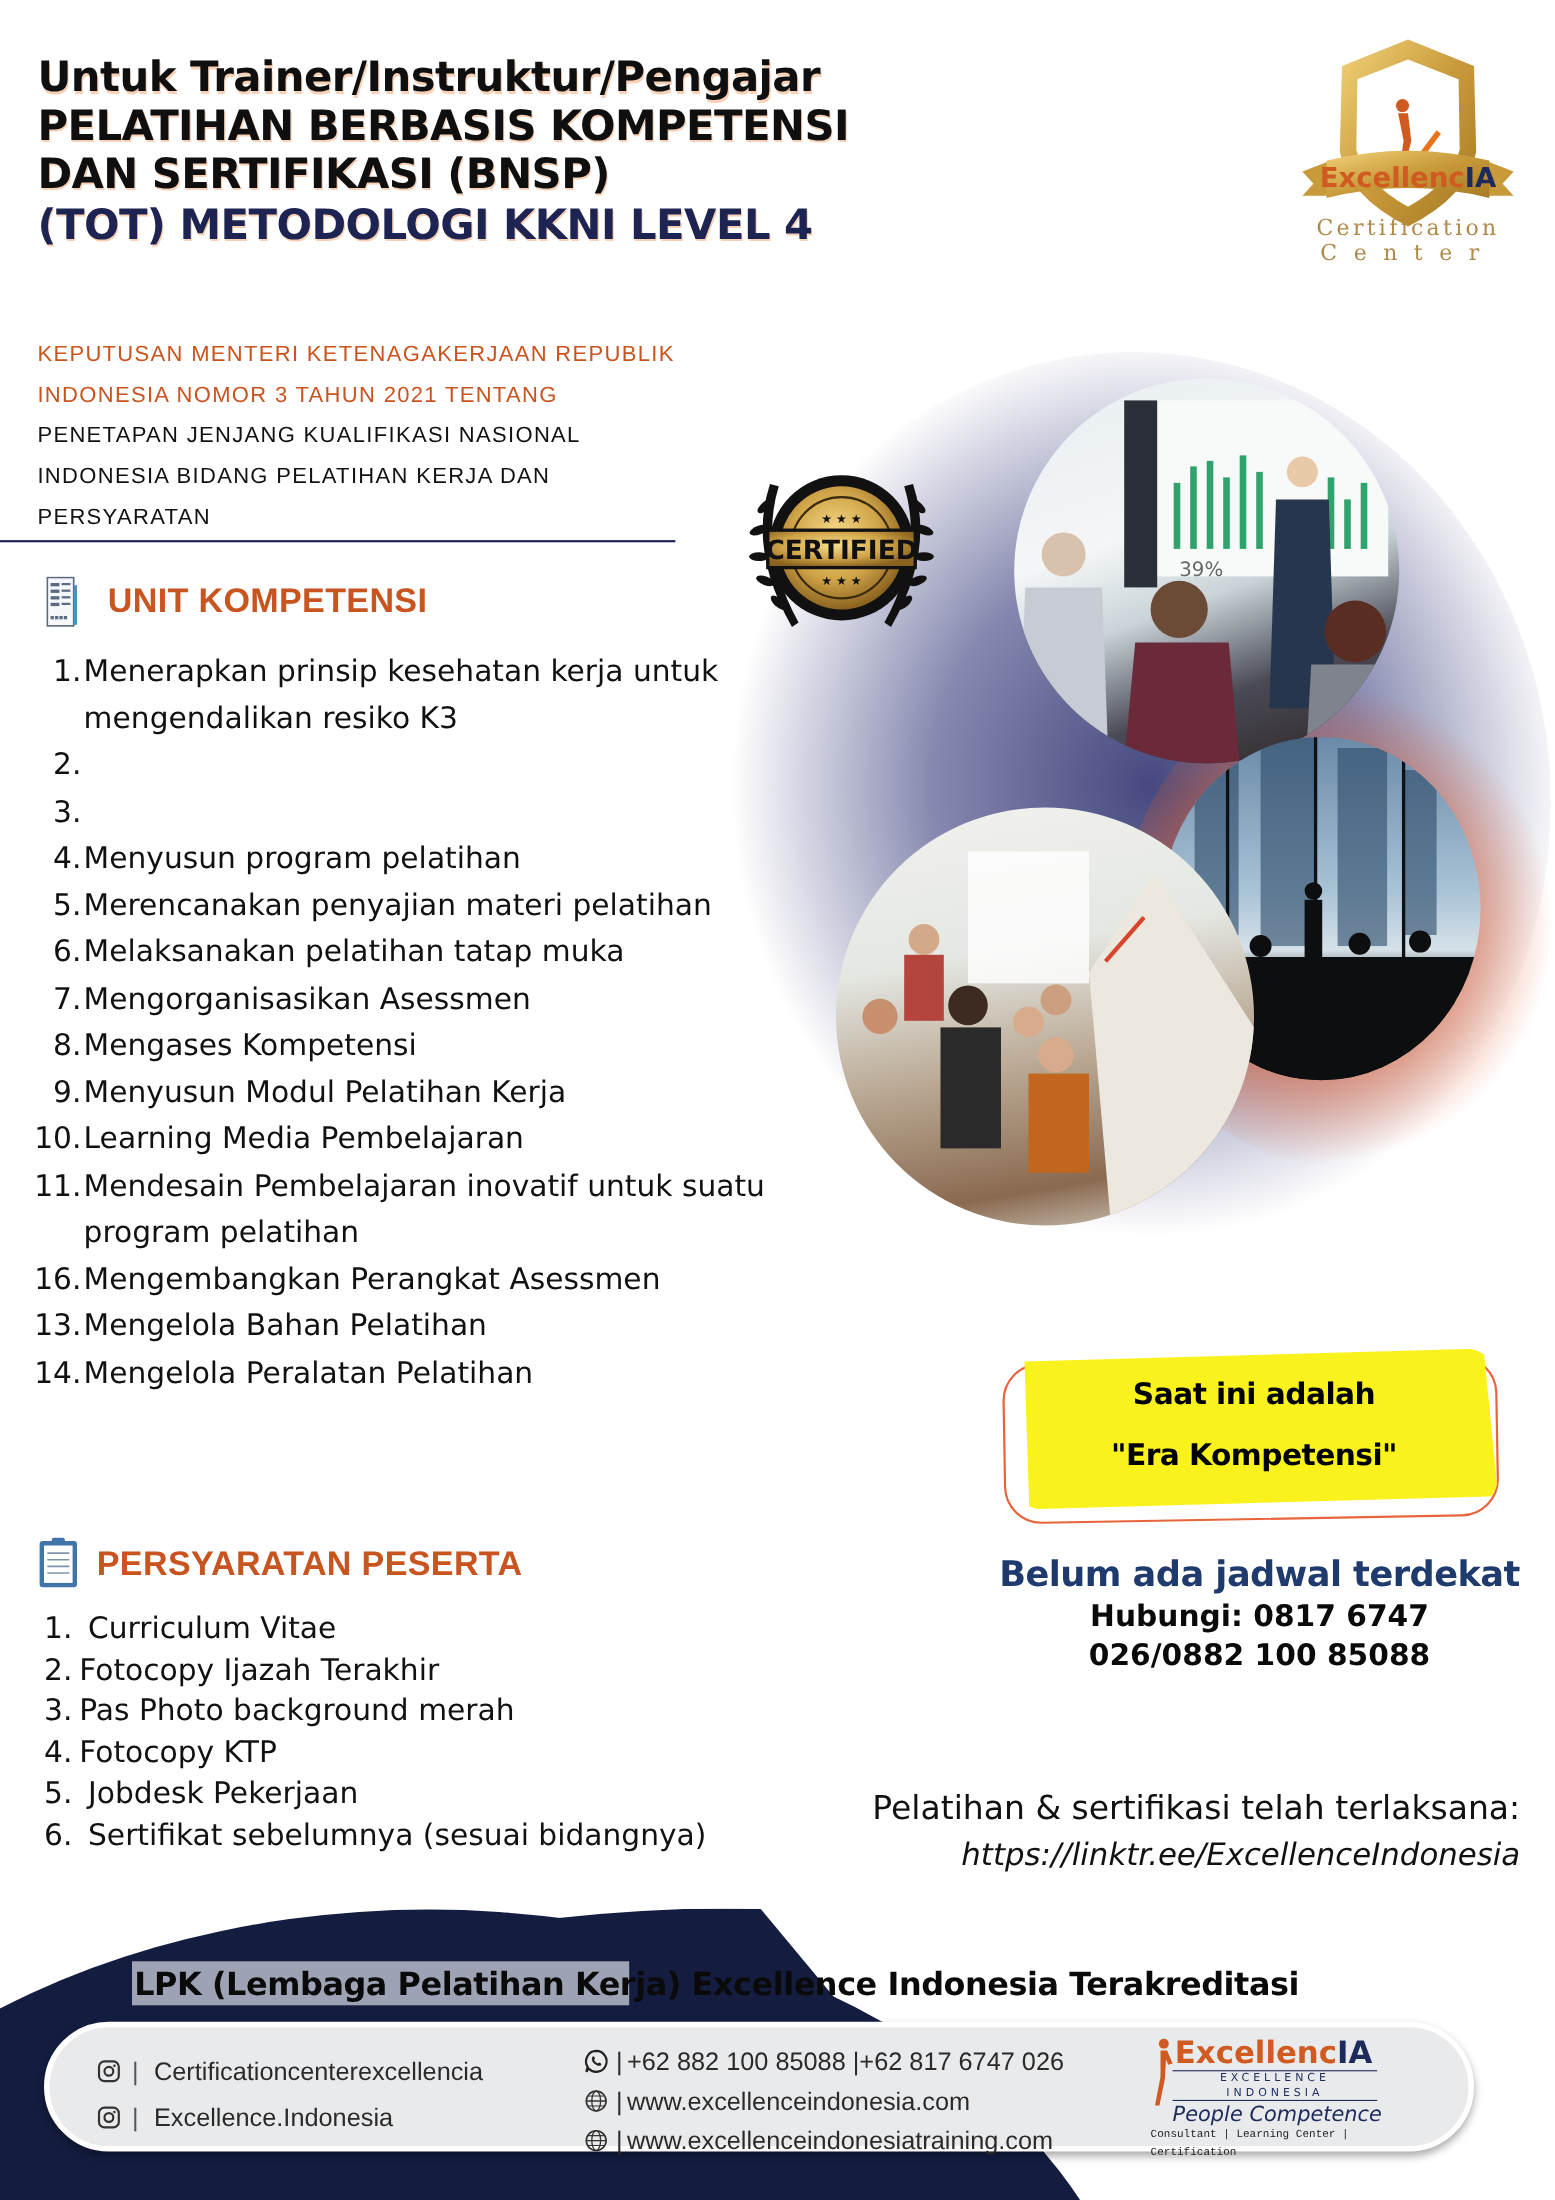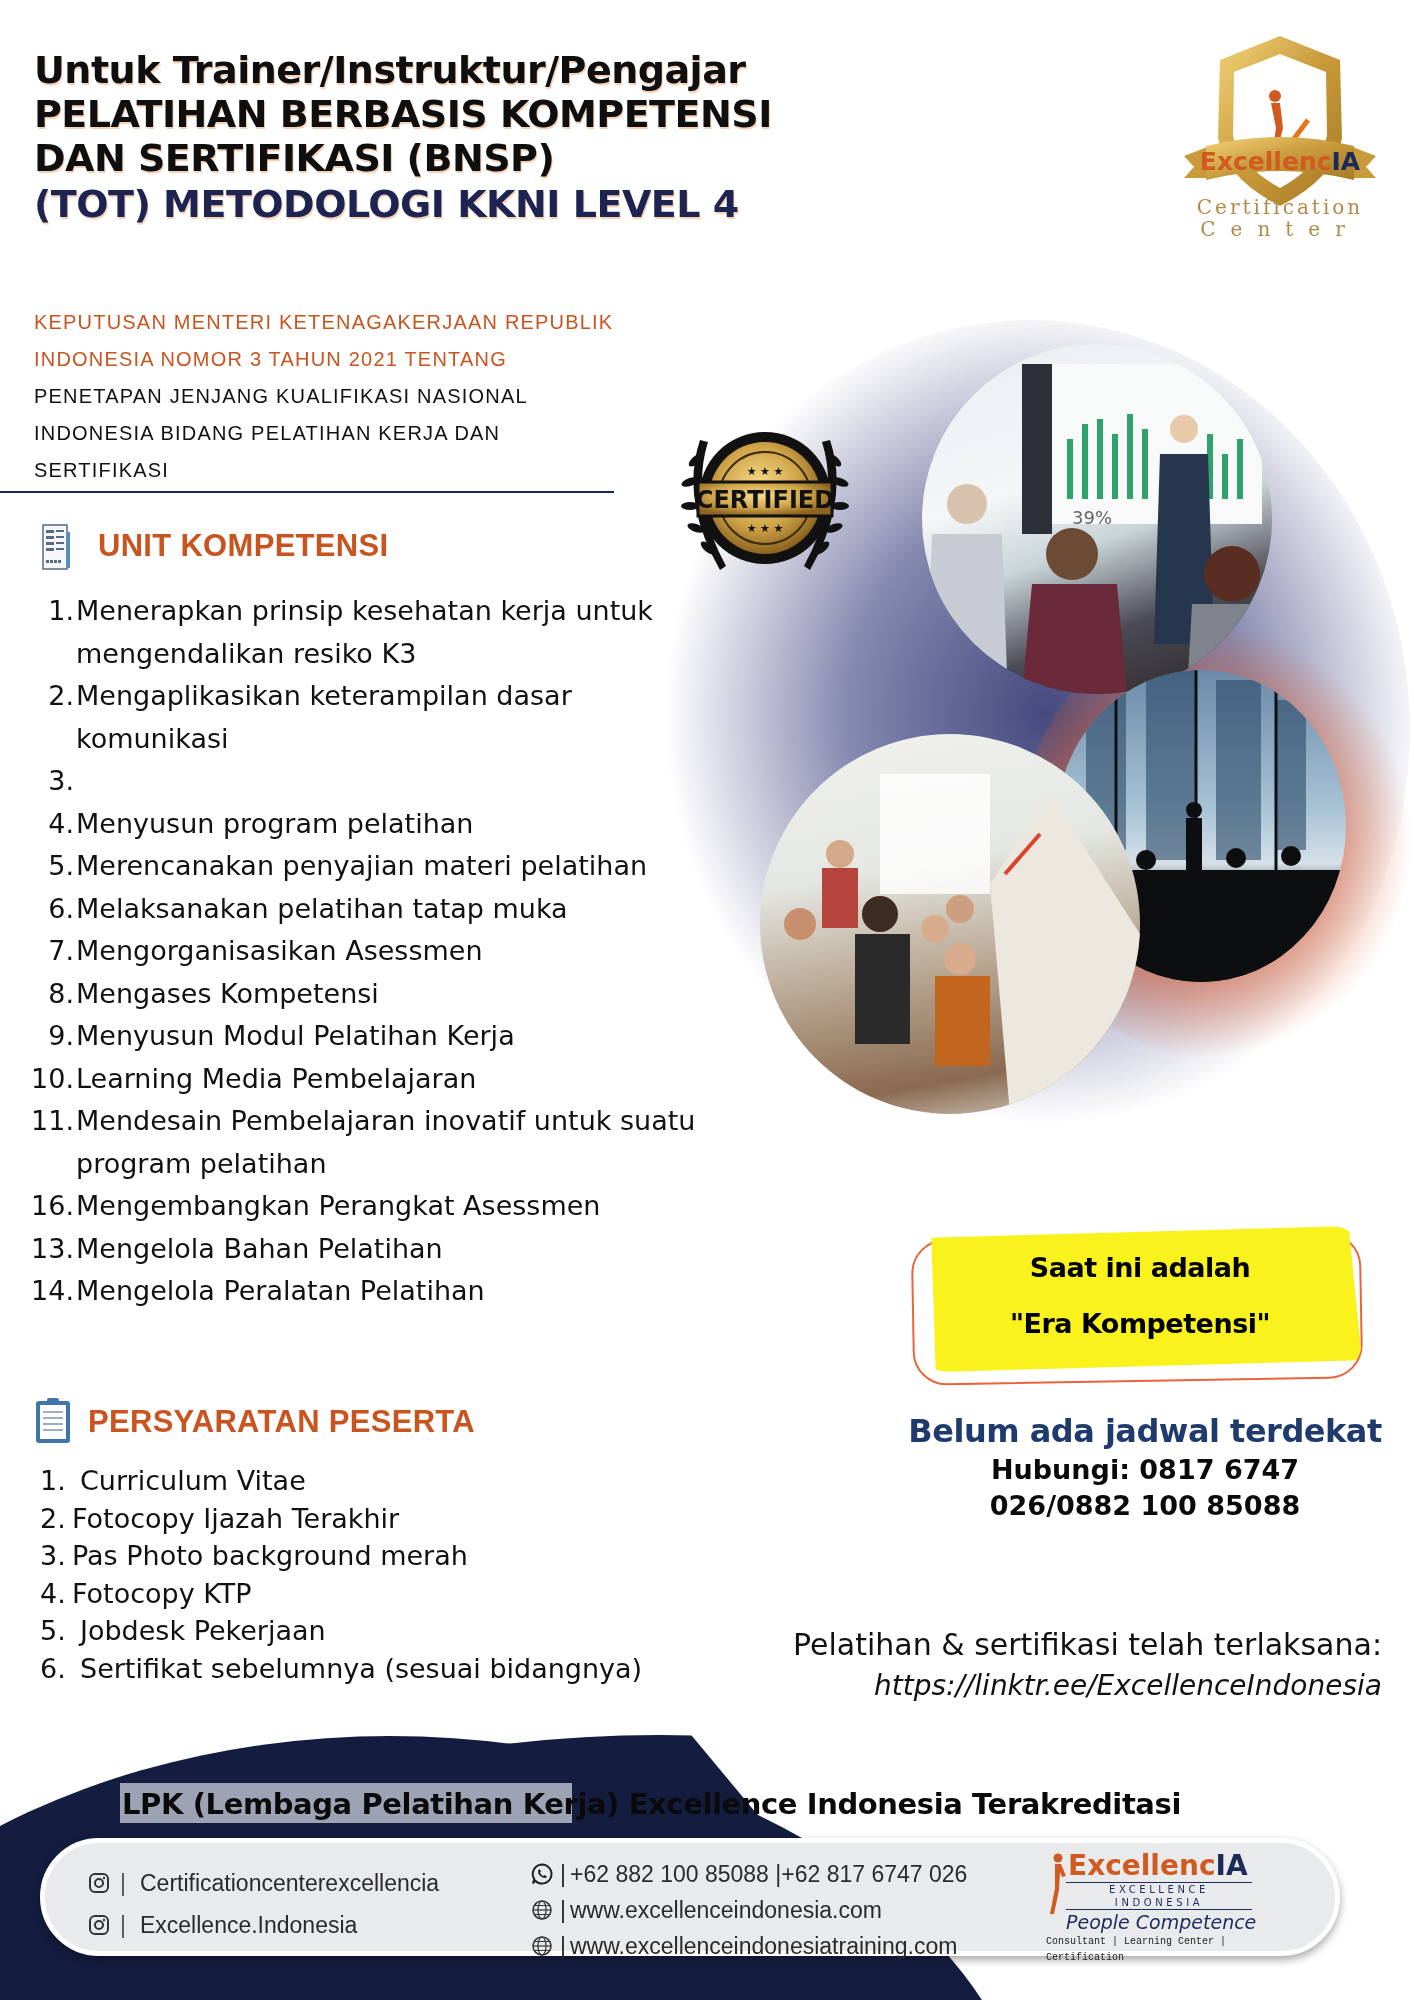--- a/index.html
+++ b/index.html
@@ -109,21 +109,21 @@
 <div class="abs logo-cc">
   <div>Certification</div>
   <div class="c2">Center</div>
 </div>
 
 <div class="abs decree">
   <div class="orange">KEPUTUSAN MENTERI KETENAGAKERJAAN REPUBLIK</div>
   <div class="orange">INDONESIA NOMOR 3 TAHUN 2021 TENTANG</div>
   <div class="black">PENETAPAN JENJANG KUALIFIKASI NASIONAL</div>
   <div class="black">INDONESIA BIDANG PELATIHAN KERJA DAN</div>
-  <div class="black">SERTIFIKASI</div>
+  <div class="black">PERSYARATAN</div>
 </div>
 <div class="abs divider"></div>
 
 <div class="abs glow" style="left:650px; top:320px; width:760px; height:820px; background: radial-gradient(ellipse at 52% 48%, rgba(60,64,120,0.95) 0%, rgba(80,84,140,0.7) 35%, rgba(255,255,255,0) 68%);"></div>
 <div class="abs glow" style="left:1020px; top:620px; width:394px; height:440px; background: radial-gradient(ellipse at 45% 50%, rgba(224,90,40,0.95) 0%, rgba(224,90,40,0.6) 40%, rgba(255,255,255,0) 70%);"></div>
 
 <div class="abs circle" style="left:922px; top:344px; width:350px; height:350px; background: linear-gradient(160deg, #e8eef2 0%, #f4f6f7 38%, #c9d4d8 55%, #4a4a55 75%, #2a2222 100%);">
   <svg width="350" height="350" viewBox="0 0 350 350">
     <rect x="100" y="20" width="240" height="160" fill="#f7faf9"></rect>
     <rect x="100" y="20" width="30" height="170" fill="#2b3038"></rect>
@@ -251,21 +251,20 @@
 </div>
 <div class="abs sec-head" style="left:98px; top:528px;">UNIT KOMPETENSI</div>
 
 <ul class="abs comp-list">
   <li>
       <span class="num">1.</span>
       <span class="txt"><span>Menerapkan prinsip kesehatan kerja untuk</span><br><span>mengendalikan resiko K3</span></span>
     </li>
   <li>
       <span class="num">2.</span>
-      <span class="txt"><span>Mengaplikasikan keterampilan dasar</span><br><span>komunikasi</span></span>
     </li>
   <li>
       <span class="num">3.</span>
     </li>
   <li>
       <span class="num">4.</span>
       <span class="txt">Menyusun program pelatihan</span>
     </li>
   <li>
       <span class="num">5.</span>

